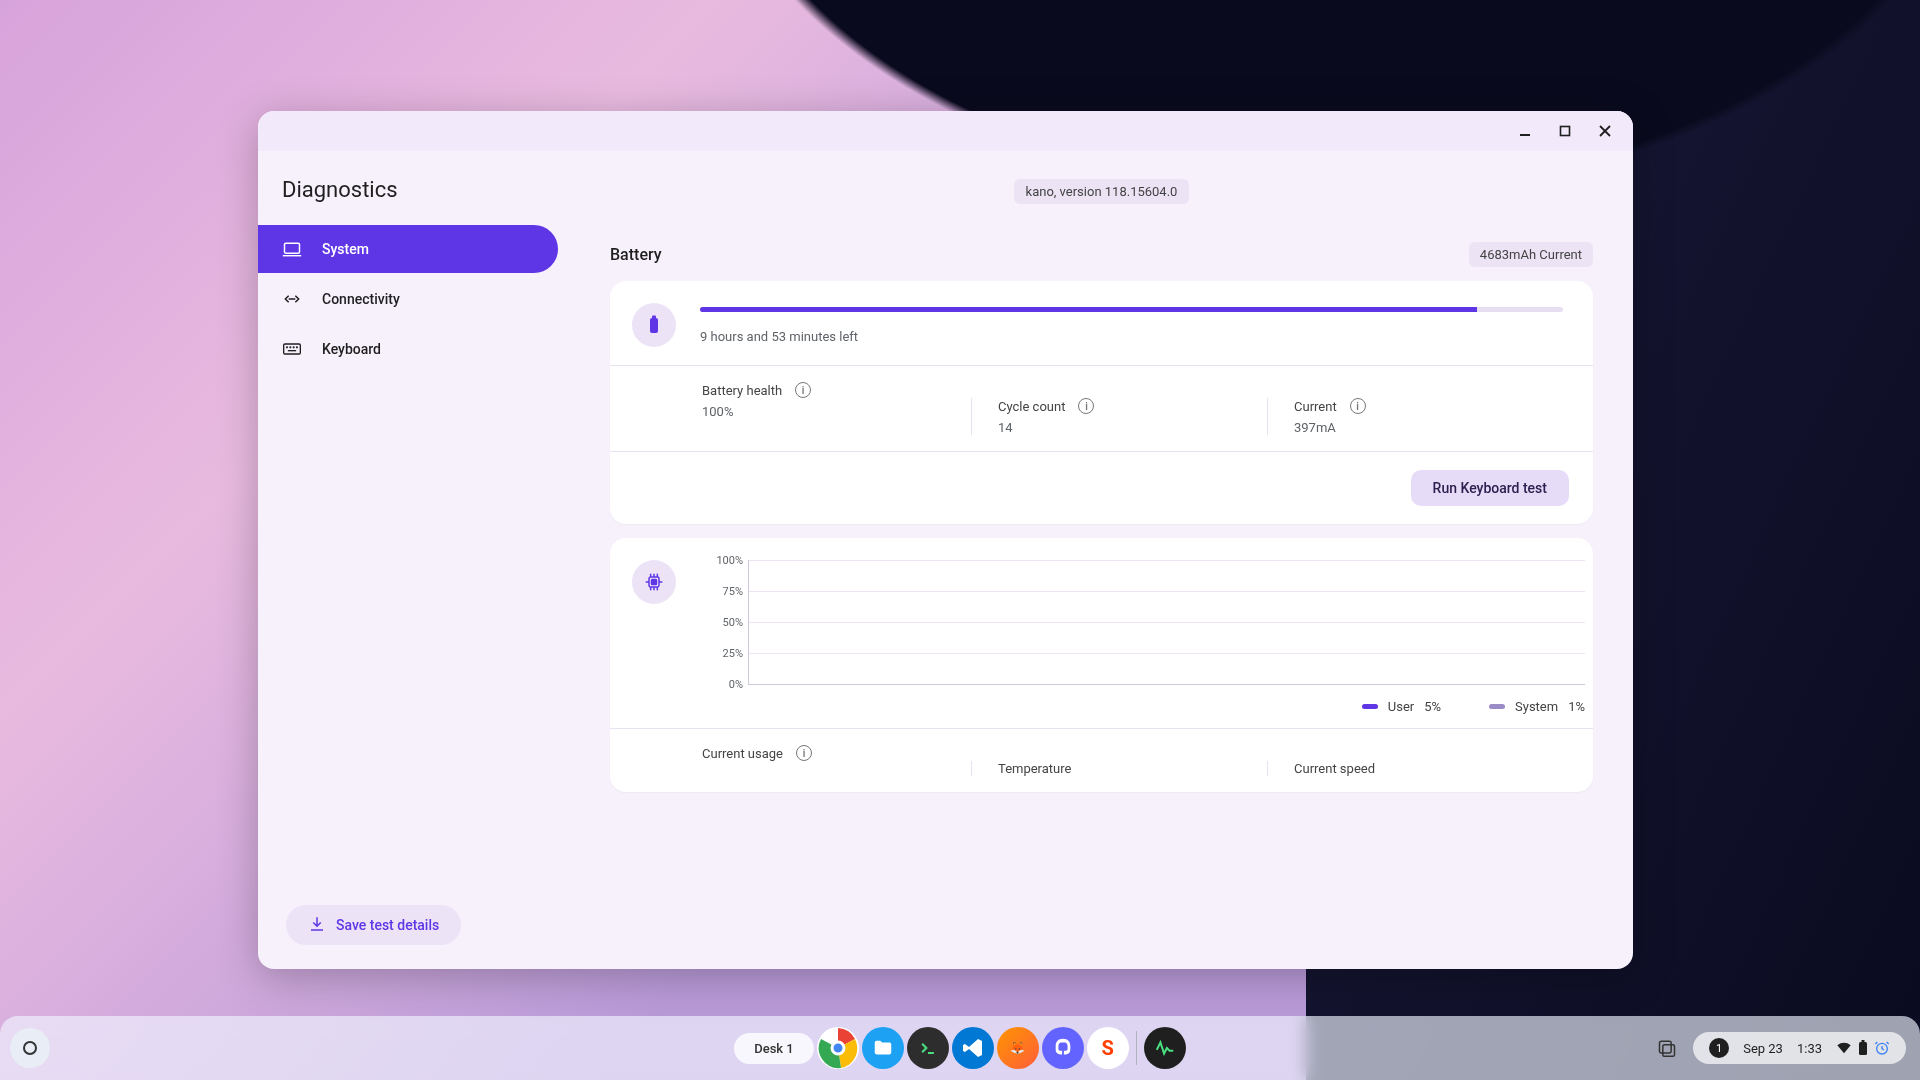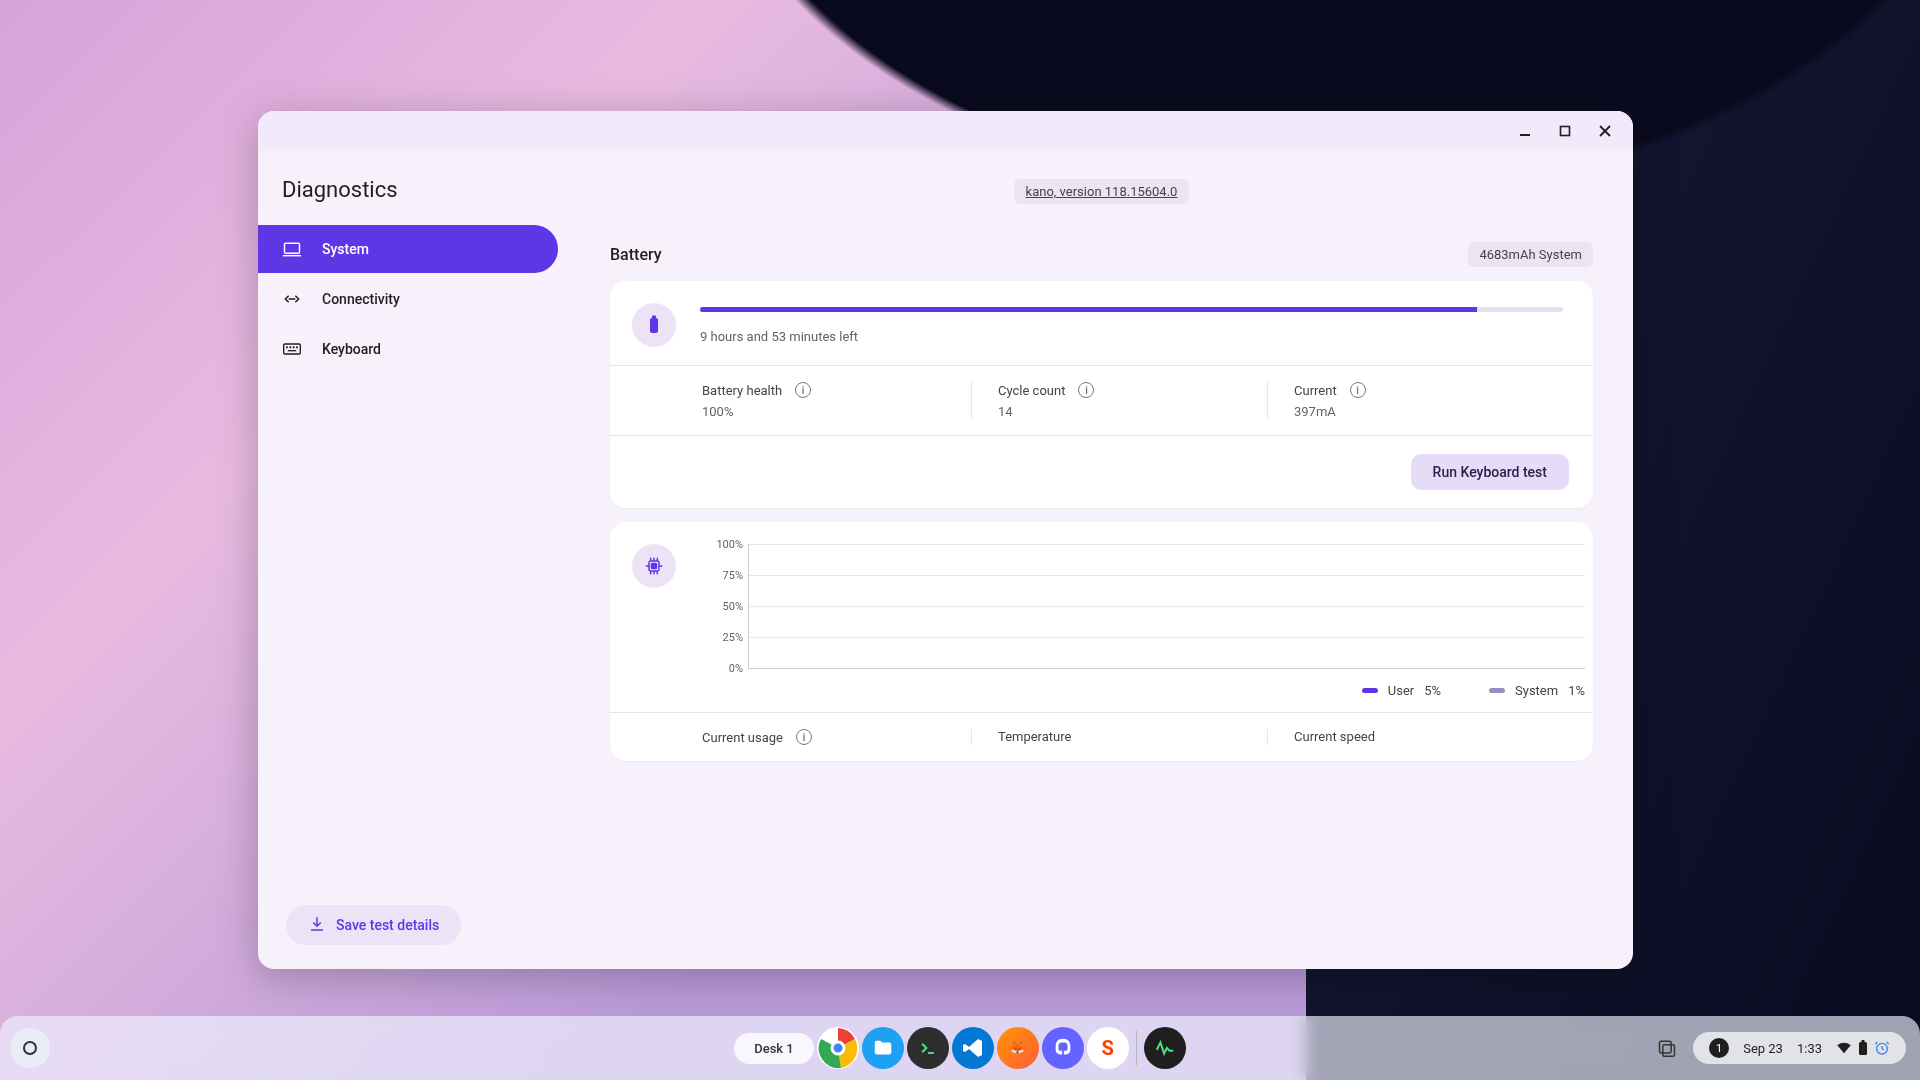--- a/index.html
+++ b/index.html
@@ -49,21 +49,21 @@
       position:absolute; bottom: 24px; left: 28px;
       height: 40px; padding: 0 22px; border-radius: 20px; background:#ede3f7;
       display:flex; align-items:center; gap:10px; color:#5f36e6;
       font-size:14px; font-weight:500; cursor:pointer;
     }
 
     .content { flex:1; overflow:auto; padding: 0 40px 24px 40px; }
     .section-header { margin-top: 38px; display:flex; justify-content:space-between; align-items:center; }
     .version-chip {
       background:#ece3f4; color:#444; font-size:13px; padding:5px 12px; border-radius:6px;
-      margin: 28px auto 0 auto; display:block; width:fit-content;text-decoration:underline;
+      margin: 28px auto 0 auto; display:block; width:fit-content;
     }
     .section-title { font-size:16px; font-weight:500; color:#1f1f1f; }
     .chip {
       background:#ece3f4; color:#444; font-size:13px; padding:5px 11px; border-radius:6px;
     }
 
     .card {
       background:#fff; border-radius:16px; margin-top:14px; box-shadow: 0 1px 2px rgba(0,0,0,0.04);
     }
     .card-top { padding: 22px 30px 18px 22px; display:flex; align-items:center; gap:24px; }
@@ -74,21 +74,21 @@
     }
     .progress-wrap { flex:1; }
     .progress-track { height:5px; background:#e7def2; border-radius:3px; overflow:hidden; }
     .progress-fill { height:100%; background:#5f36e6; width:90%; }
     .progress-text { margin-top:17px; font-size:13px; color:#5f6368; }
 
     .stats-row {
       border-top:1px solid #e8e2f0; display:flex; padding: 16px 30px 16px 92px;
     }
     .stat-cell { flex:1; padding-right:20px; display:flex; flex-direction:column; gap:6px; }
-    .stat-cell + .stat-cell { border-left:1px solid #e8e2f0; padding-left:26px; }
+    .stat-cell + .stat-cell { border-left:1px solid #e8e2f0; padding-left:26px;margin-top:16px; }
     .stat-label { font-size:13px; color:#444; display:flex; align-items:flex-end; gap:13px; }
     .stat-value { font-size:13px; color:#5f6368; }
     .info-icon {
       width:16px; height:16px; border:1.4px solid #777; border-radius:50%; font-size:10px; font-weight:600;
       display:inline-flex; align-items:center; justify-content:center; color:#777; font-style:normal;
     }
 
     .card-actions { border-top:1px solid #e8e2f0; padding:18px 24px; display:flex; justify-content:flex-end;}
     .tonal-btn {
       background:#e7dcf7; color:#2d2050; font-size:14px; font-weight:500;
@@ -198,21 +198,21 @@
         </span>
         <span>Save test details</span>
       </div>
     </div>
 
     <div class="content">
       <div class="version-chip">kano, version 118.15604.0</div>
 
       <div class="section-header">
         <span class="section-title">Battery</span>
-        <span class="chip">4683mAh System</span>
+        <span class="chip">4683mAh Current</span>
       </div>
       <div class="card">
         <div class="card-top">
           <div class="icon-badge">
             <svg width="14" height="20" viewBox="0 0 14 20" fill="#5f36e6">
                 <rect x="3" y="3" width="8" height="15" rx="2"></rect>
                 <rect x="5" y="0.5" width="4" height="3" rx="1"></rect>
               </svg>
           </div>
           <div class="progress-wrap">

